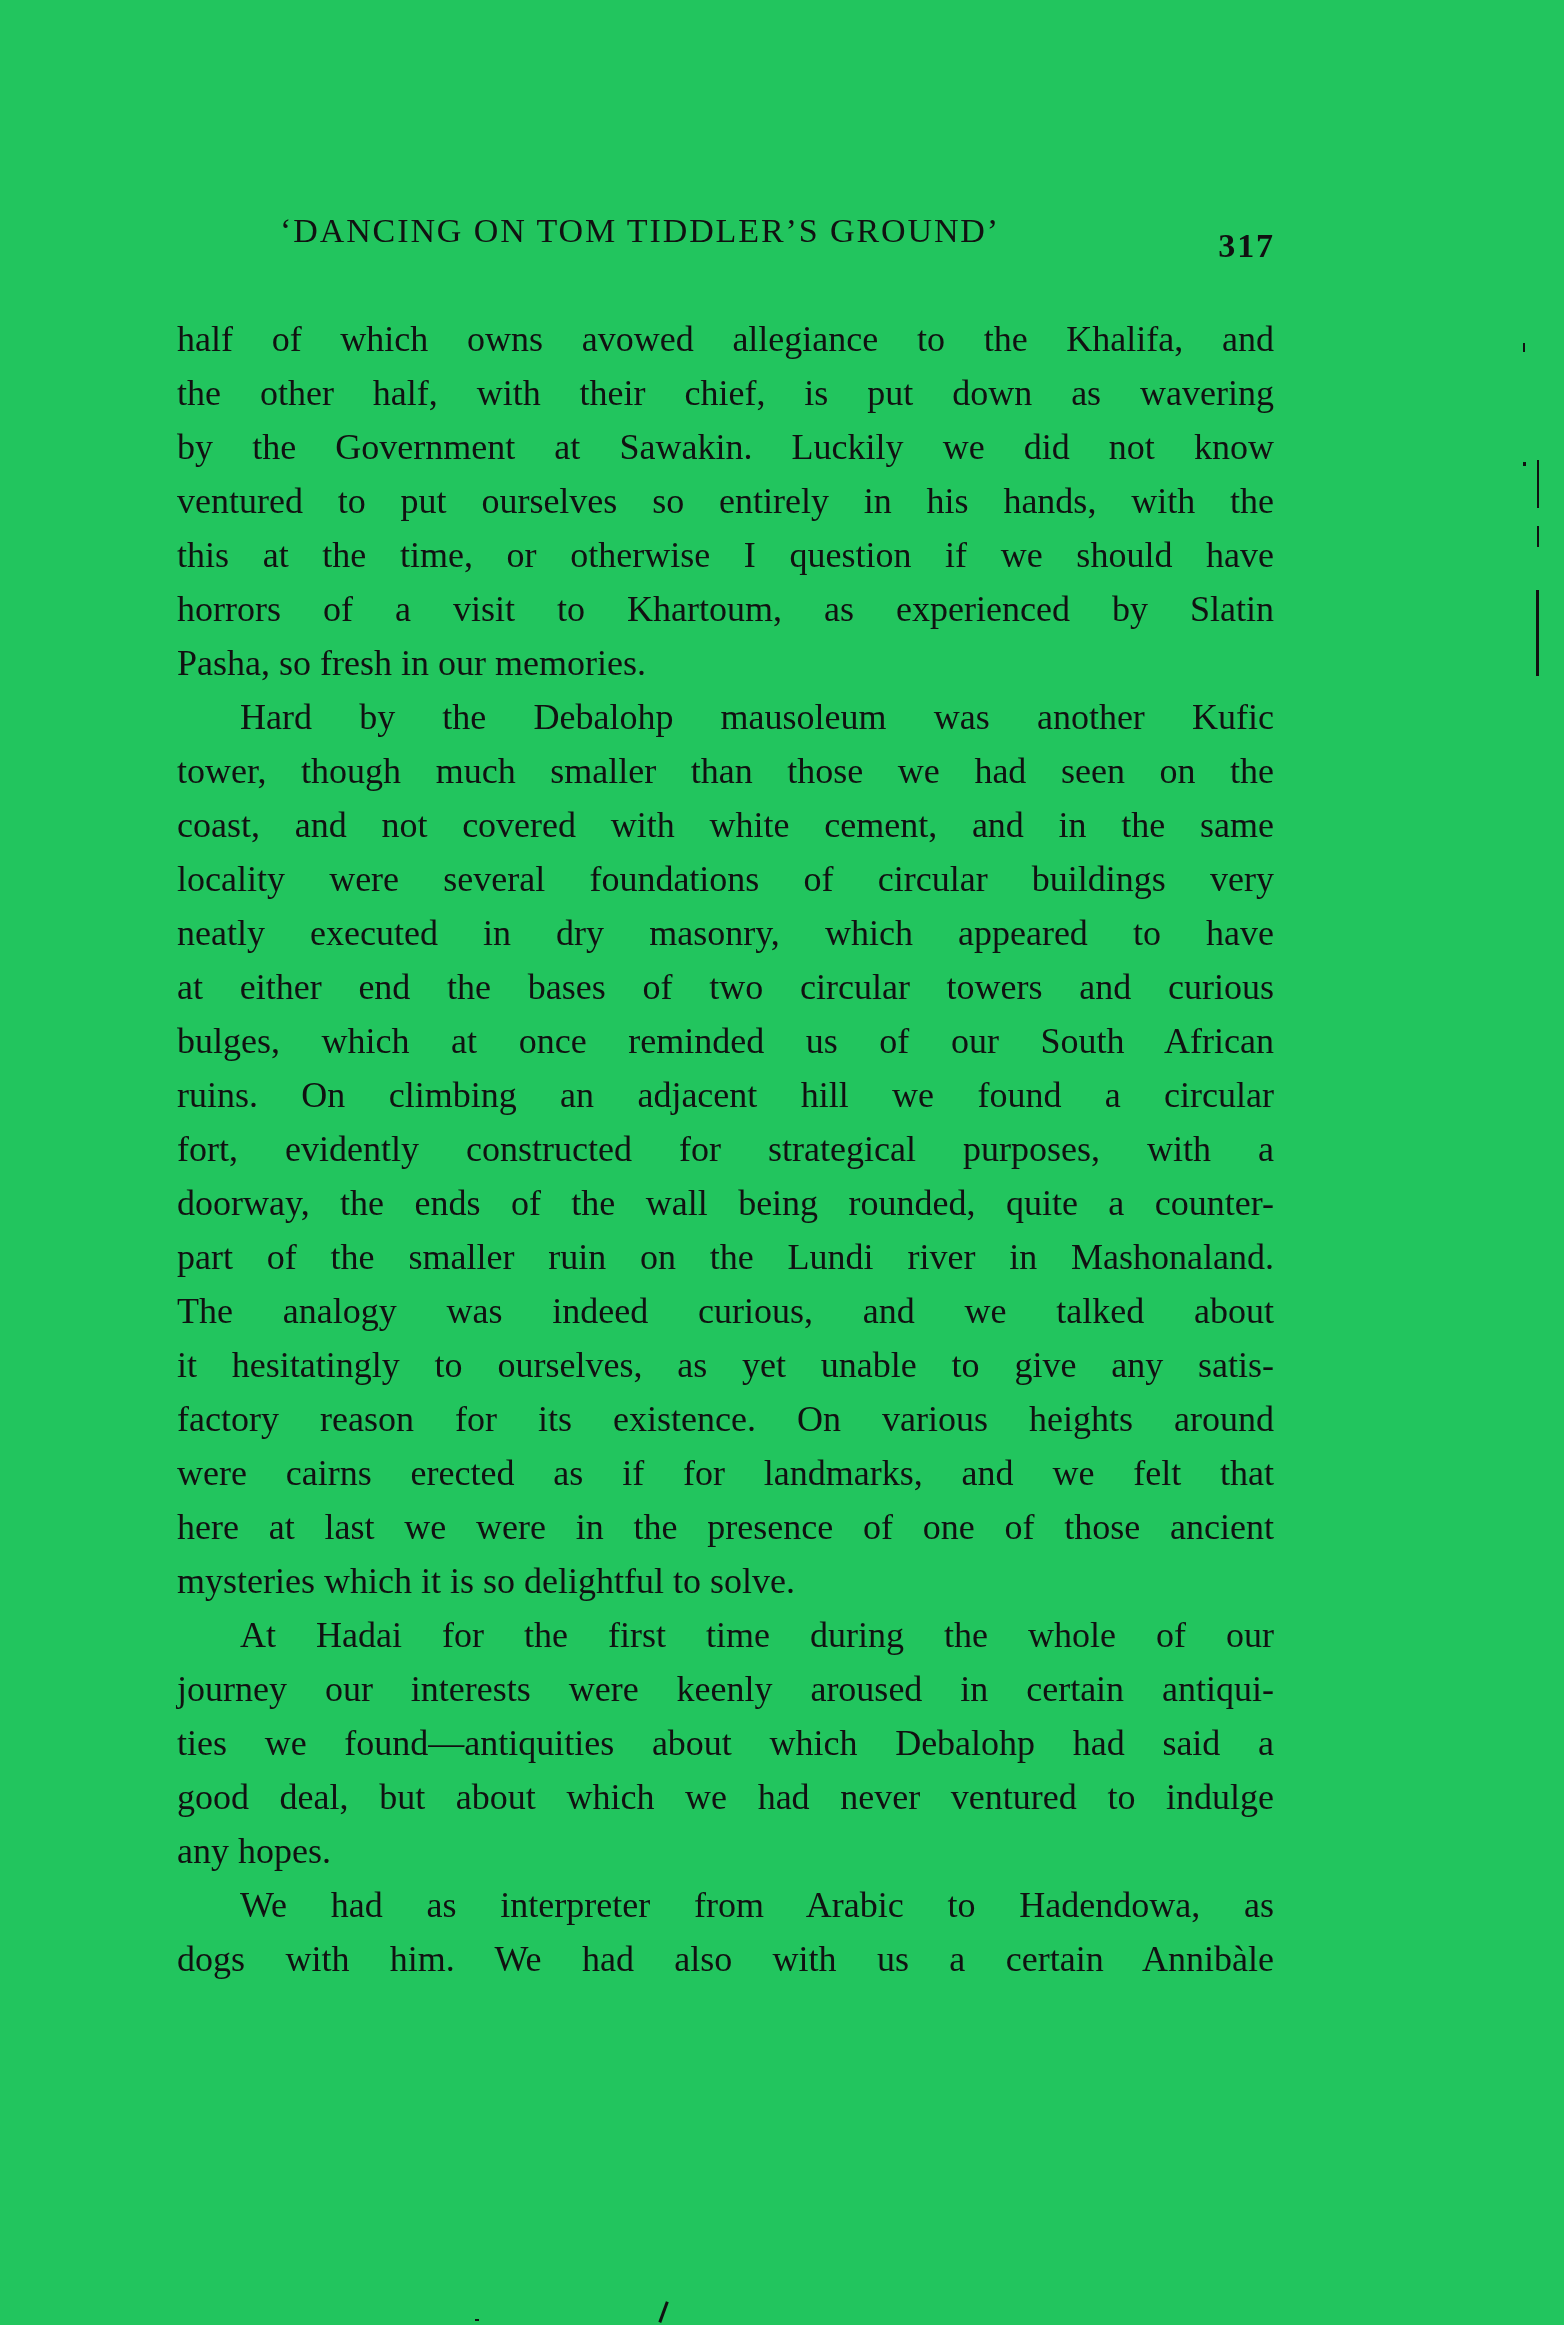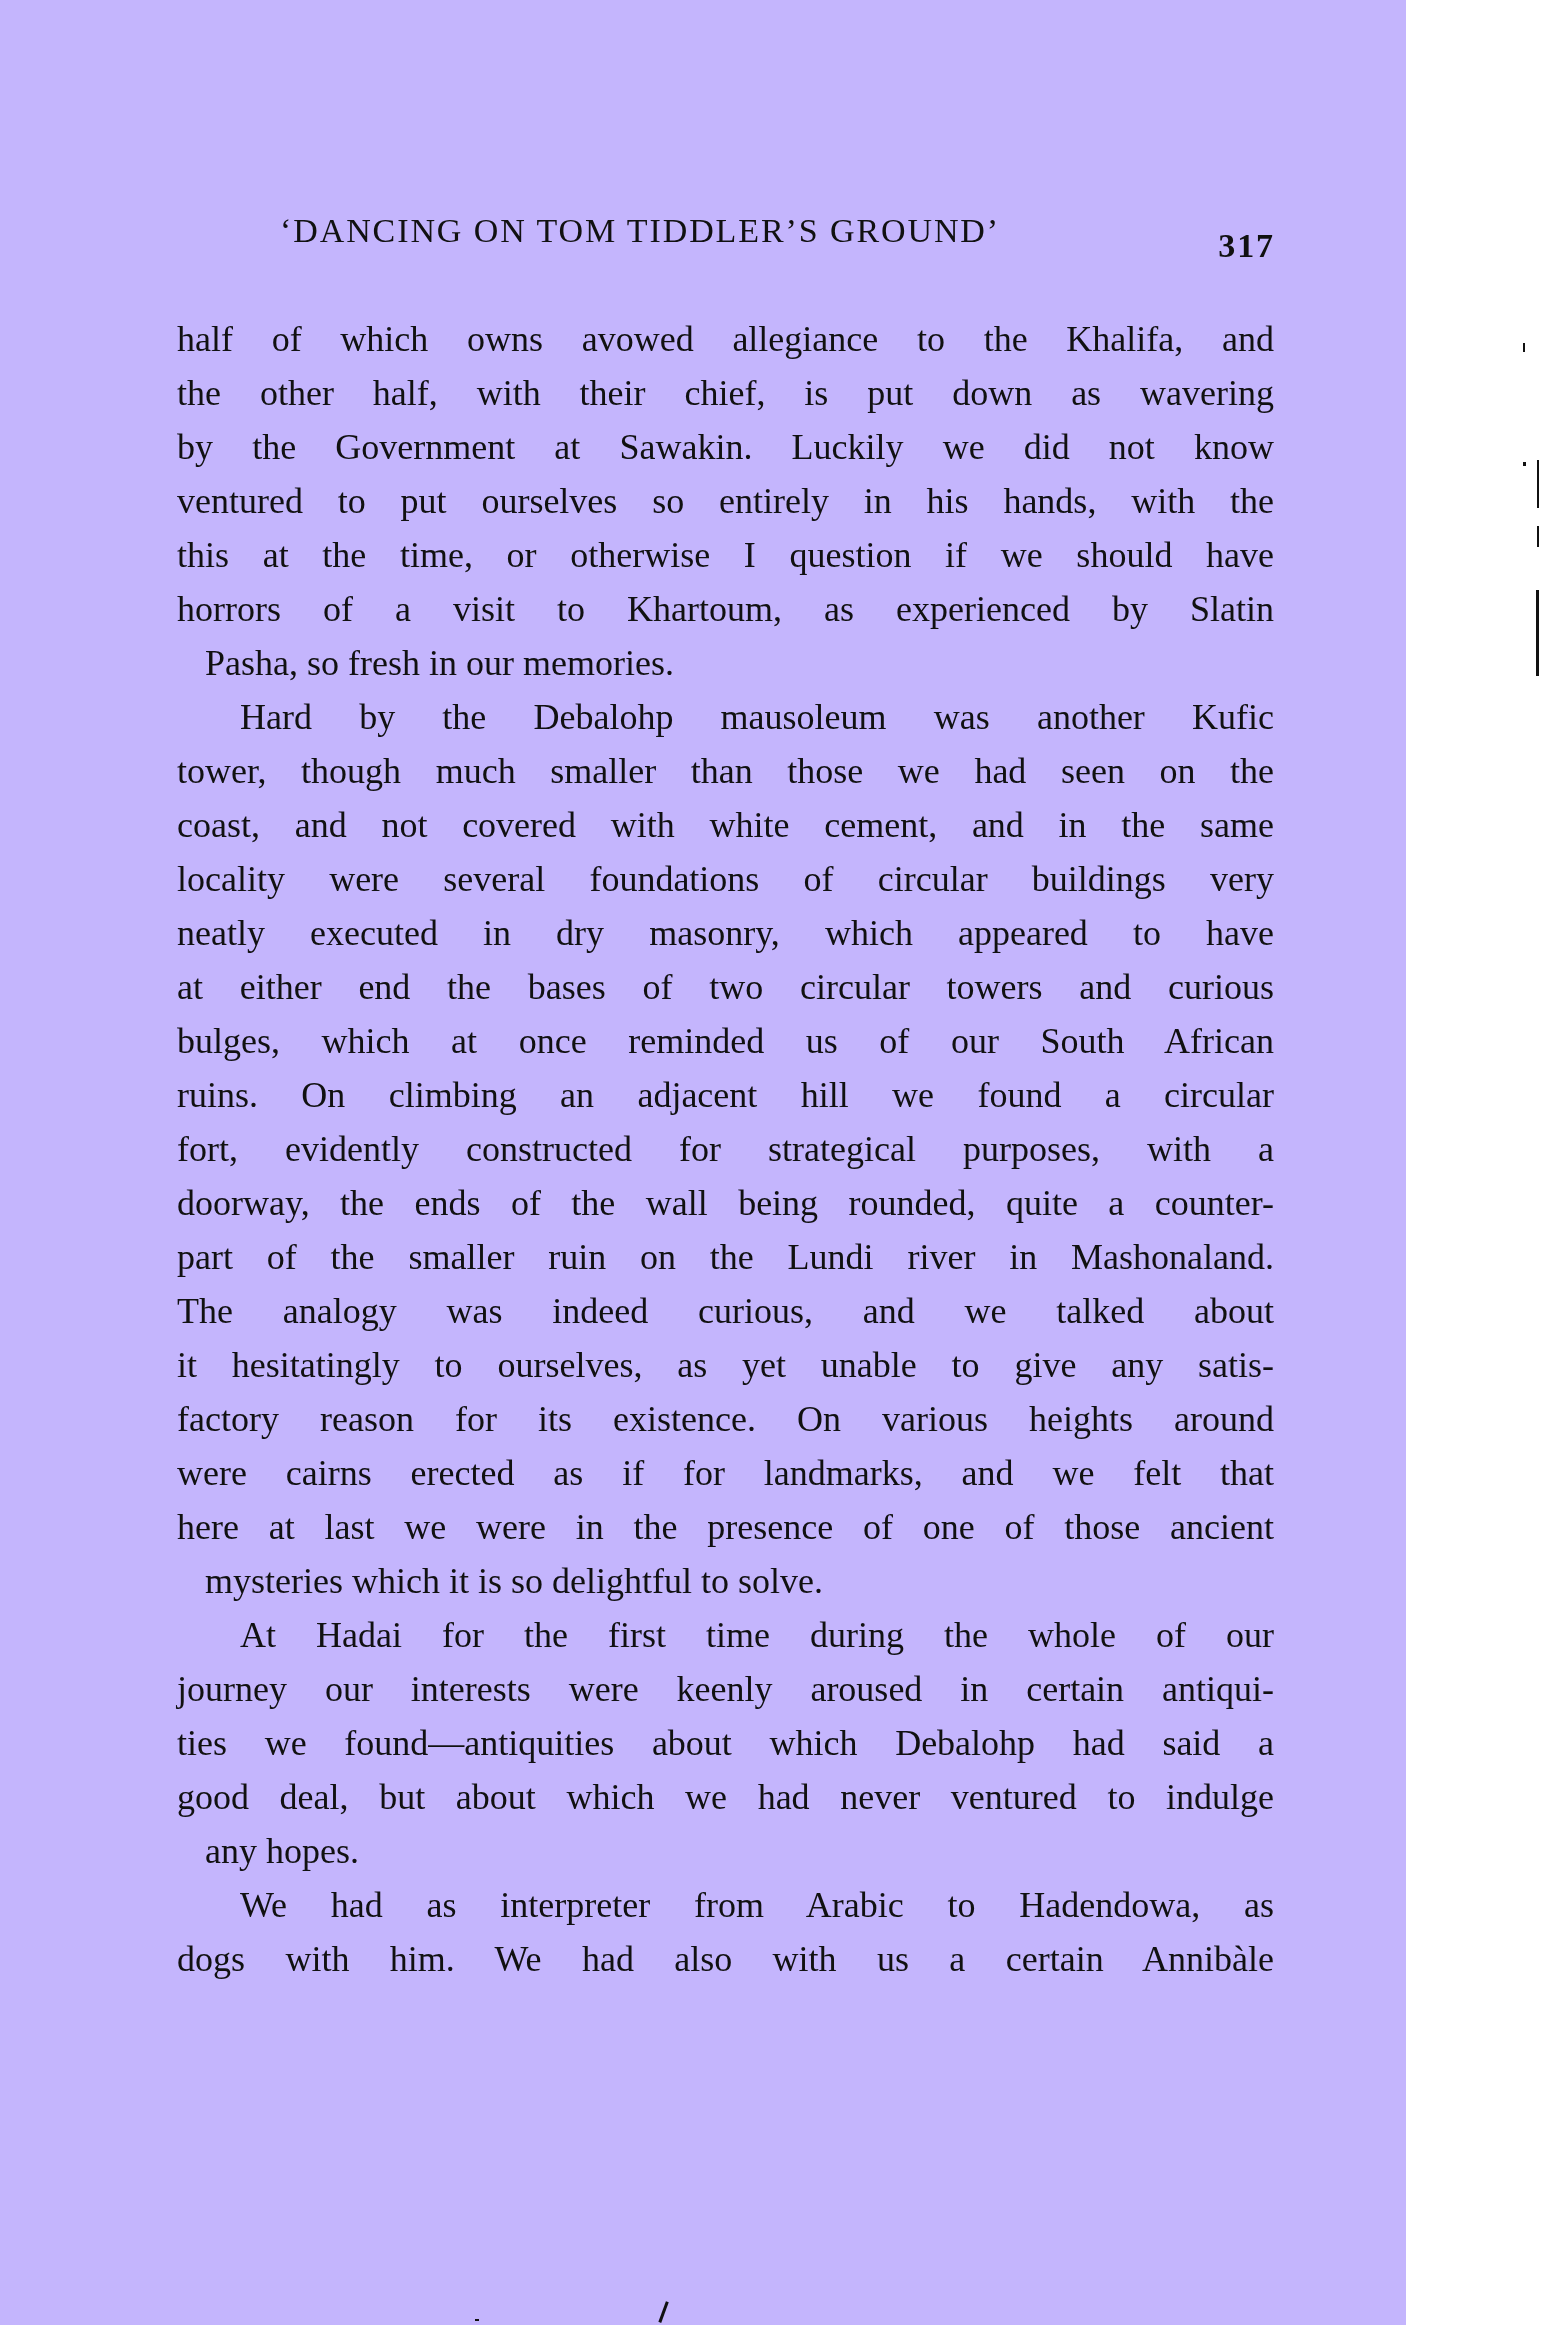--- a/index.html
+++ b/index.html
@@ -1,33 +1,33 @@
 <!DOCTYPE html>
 <html style="font-size:15px"><head>
 <meta charset="utf-8">
 <style>
   html, body { margin: 0; padding: 0; background: #ffffff; }
   body { width: 1564px; height: 2326px; position: relative; overflow: hidden; }
   .page {
-    position: absolute; left: 0; top: 0; width: 1406px; height: 2326px;
-    background: #c4b5fd; color: #111111;
+    position: absolute; left: 0; top: 0; width: 1564px; height: 2326px;
+    background: #22c55e; color: #111111;
     font-family: "Liberation Serif", "DejaVu Serif", serif;
   }
   .running-head {
     position: absolute; left: 280px; top: 207px; width: 995px; height: 47px;
     font-size: 34px; letter-spacing: 1.9px; line-height: 47px;
   }
   .running-head .title { position: absolute; left: 0; top: 0; white-space: nowrap; }
   .running-head .folio { position: absolute; right: 0; top: 15px; font-weight: bold; }
   .body-text {
     position: absolute; left: 177px; top: 312px; width: 1097px;
     font-size: 36px; line-height: 54px; text-align: justify;
   }
   .line { display: block; height: 54px; white-space: nowrap; text-align: justify; text-align-last: justify; }
-  .line.last { text-align-last: left; margin-left: 28px; }
+  .line.last { text-align-last: left; }
   .line.indent { padding-left: 63px; }
   .mark { position: absolute; background: #111; }
 </style>
 </head>
 <body>
 
 <div class="page">
 
   <div class="running-head">
     <span class="title">‘DANCING ON TOM TIDDLER’S GROUND’</span>

